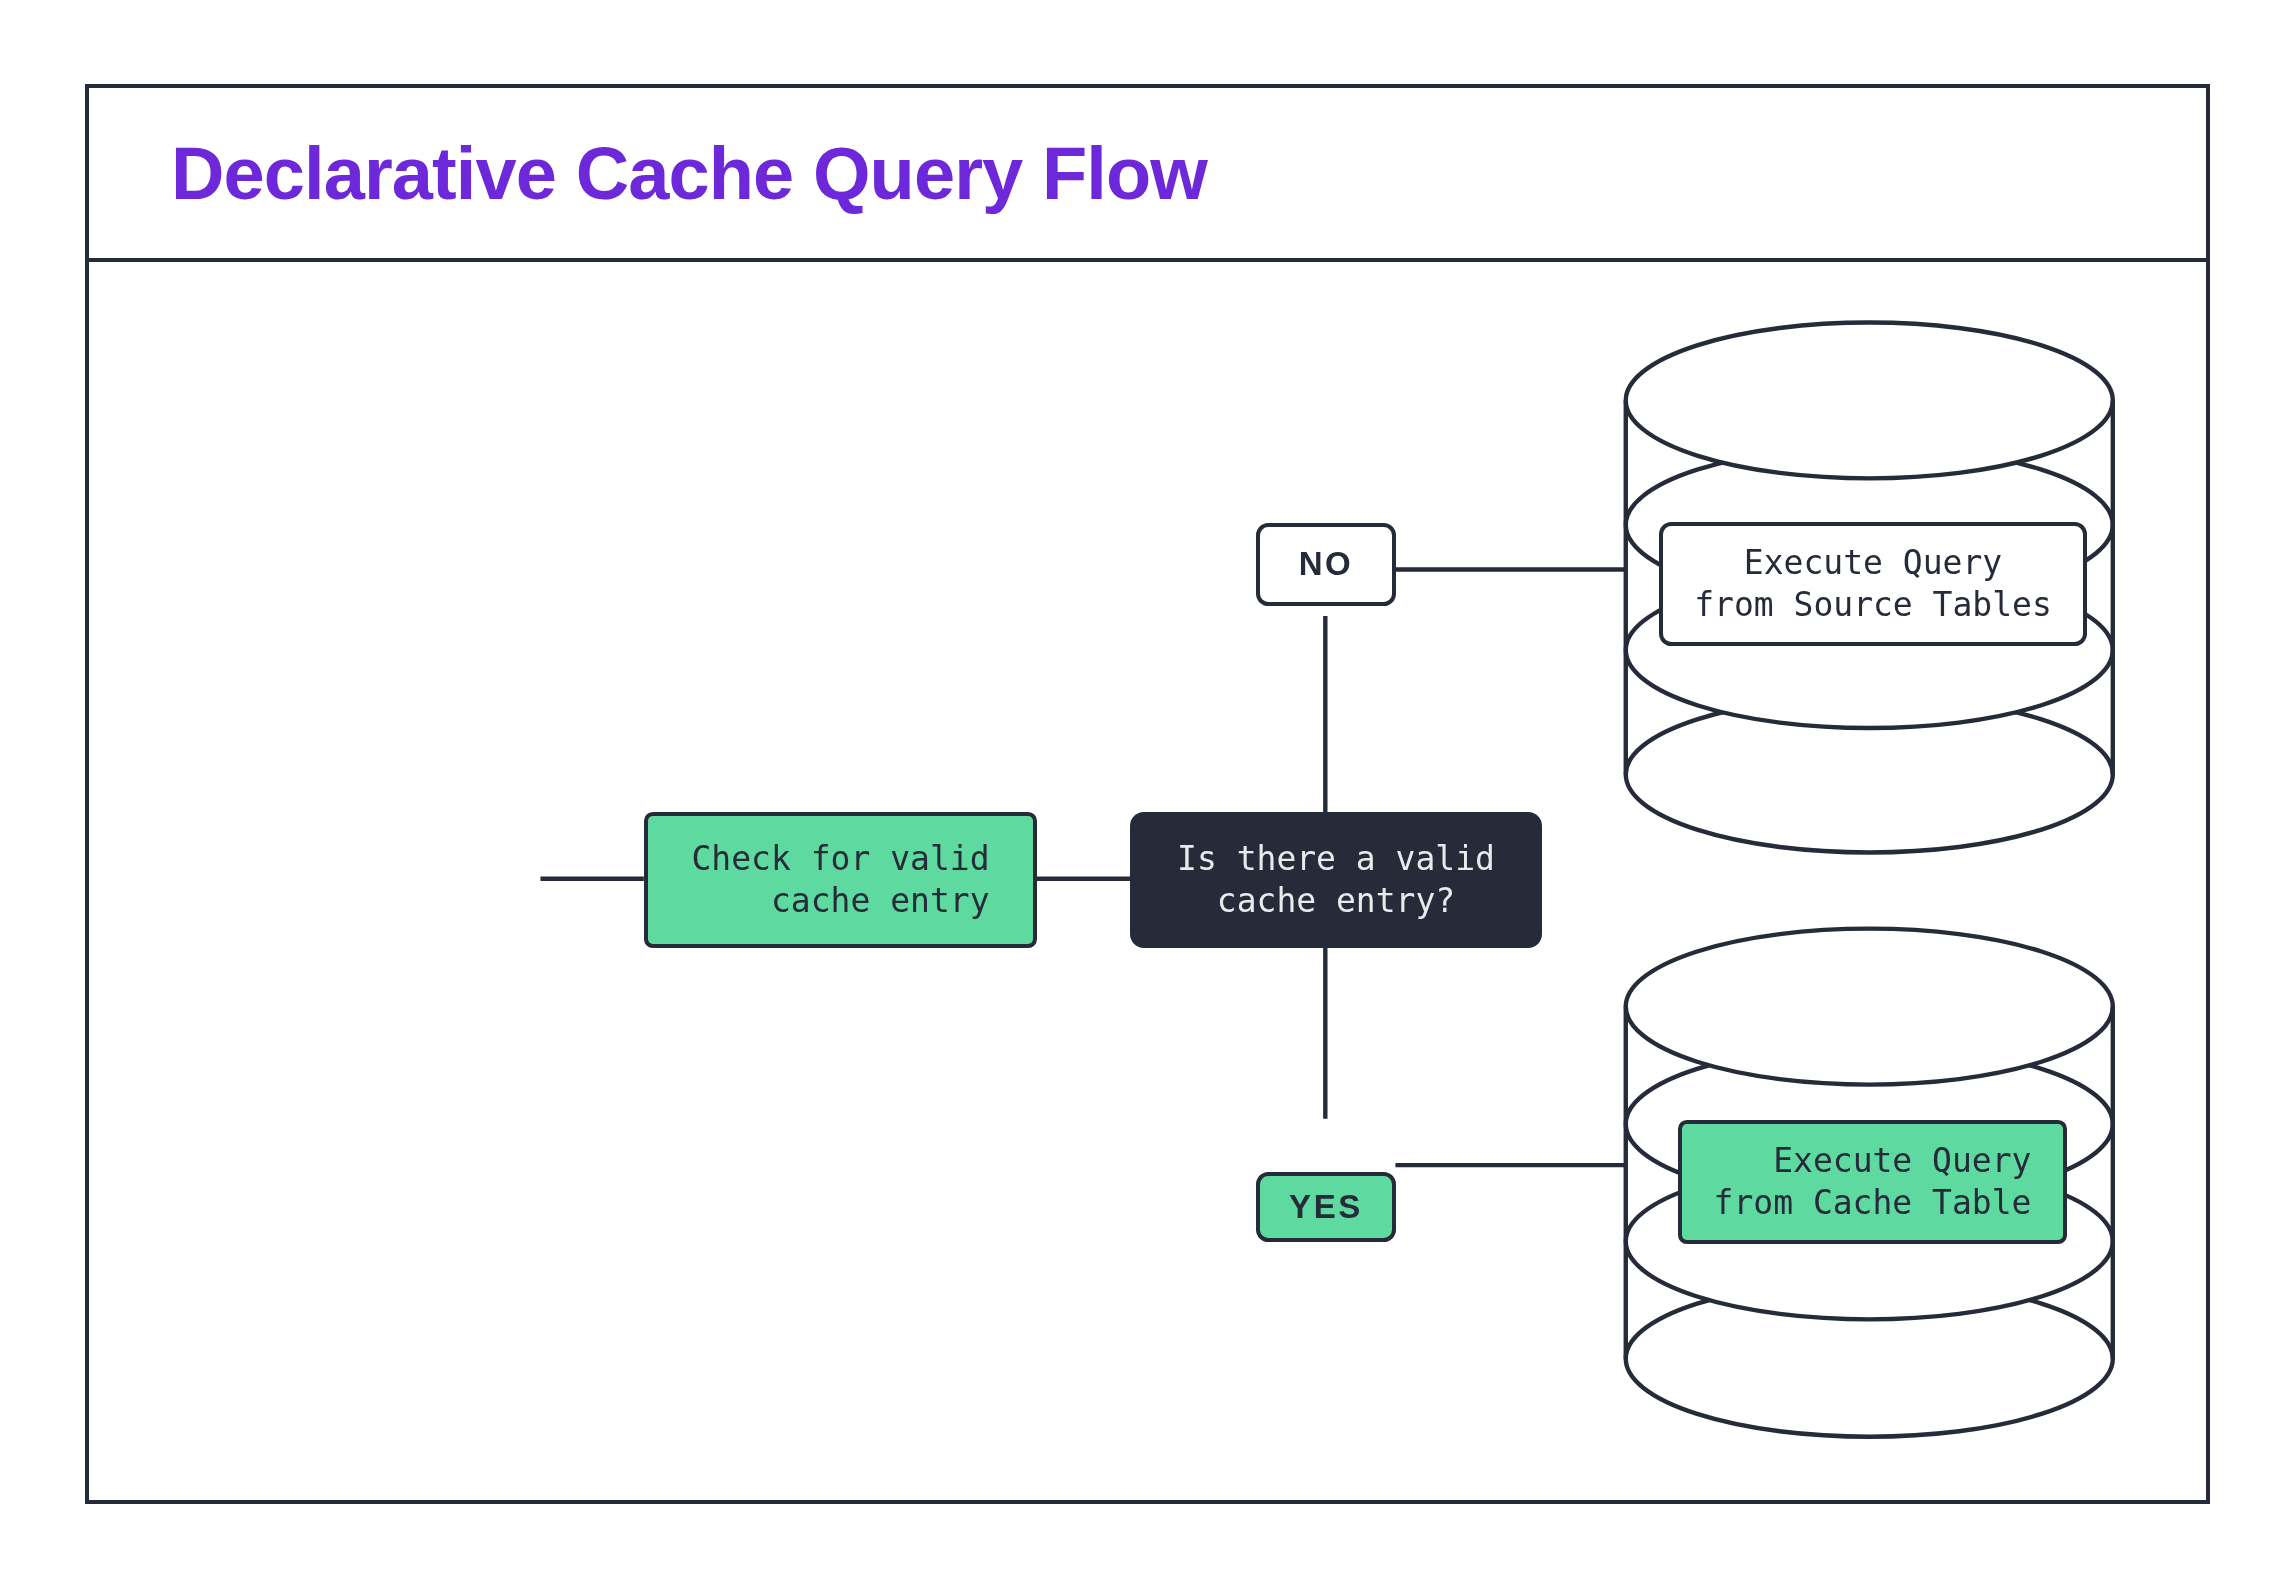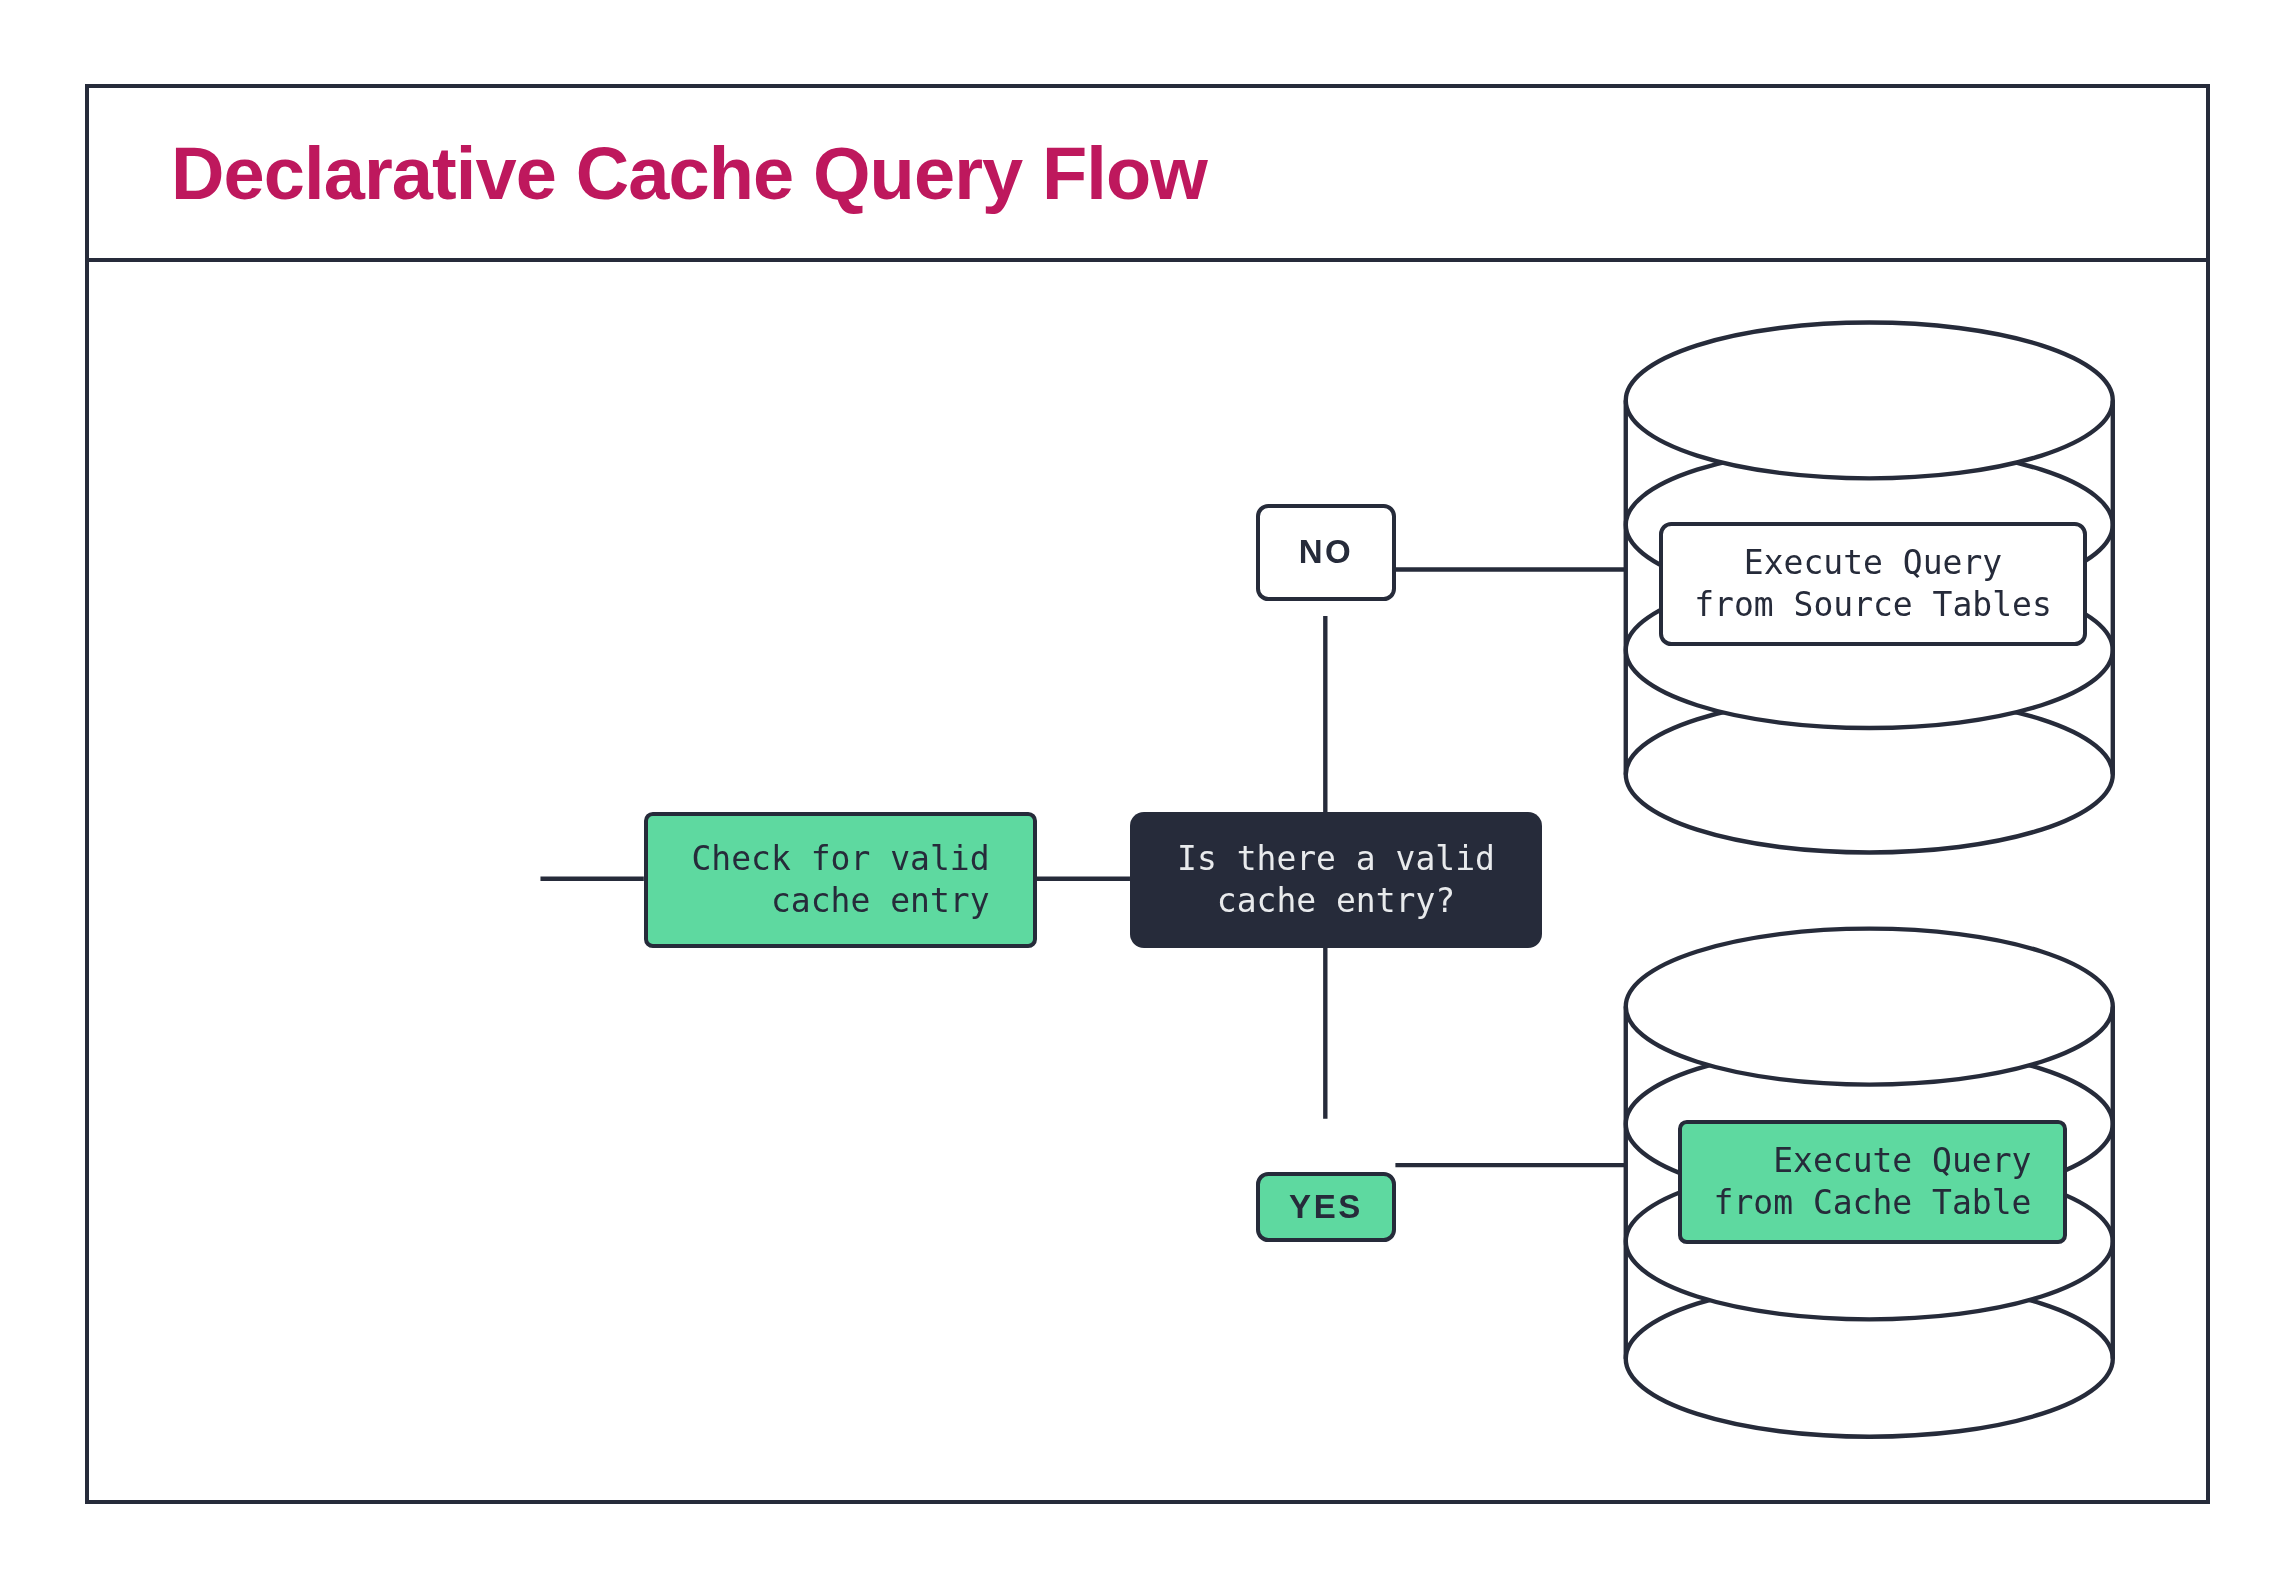--- a/index.html
+++ b/index.html
@@ -22,21 +22,21 @@
     position: absolute;
     left: 171px; top: 88px;
     height: 171px;
     display: flex; align-items: center;
   }
   .title-text {
     font-family: "Liberation Sans", sans-serif;
     font-weight: bold;
     font-size: 74px;
     letter-spacing: -0.9px;
-    color: #be185d;
+    color: #6d28d9;
     white-space: nowrap;
     text-align: center;
   }
   .divider {
     position: absolute;
     left: 85px; top: 258px;
     width: 2125px; height: 4.4px;
     background: #262b3a;
   }
   svg.layer { position: absolute; left: 0; top: 0; }
@@ -55,21 +55,21 @@
   .node.white  { background: #ffffff; color: #262b3a; border: 4.4px solid #262b3a; border-radius: 12.3px; }
   .node.tag {
     font-family: "Liberation Sans", sans-serif;
     font-weight: bold;
     letter-spacing: 2.6px;
     border-radius: 12.3px;
   }
   .q-request  { left: 176px;  top: 829px;  width: 364px; height: 98px; }
   .chk-cache  { left: 644px;  top: 812px;  width: 393px; height: 136px; }
   .decision   { left: 1130px; top: 812px;  width: 412px; height: 136px; border-radius: 16px; }
-  .no-box     { left: 1256px; top: 504px;  width: 140px; height: 97px; }
+  .no-box     { left: 1256px; top: 523px;  width: 140px; height: 83px; }
   .yes-box    { left: 1256px; top: 1172px; width: 140px; height: 70px; }
   .src-label  { left: 1659px; top: 522px;  width: 428px; height: 124px; border-radius: 14px; z-index: 3; }
   .cch-label  { left: 1678px; top: 1120px; width: 389px; height: 124px; border-radius: 10.5px; z-index: 3; }
 </style>
 </head>
 <body>
 
 <div class="canvas">
 
   <div class="frame"></div>

